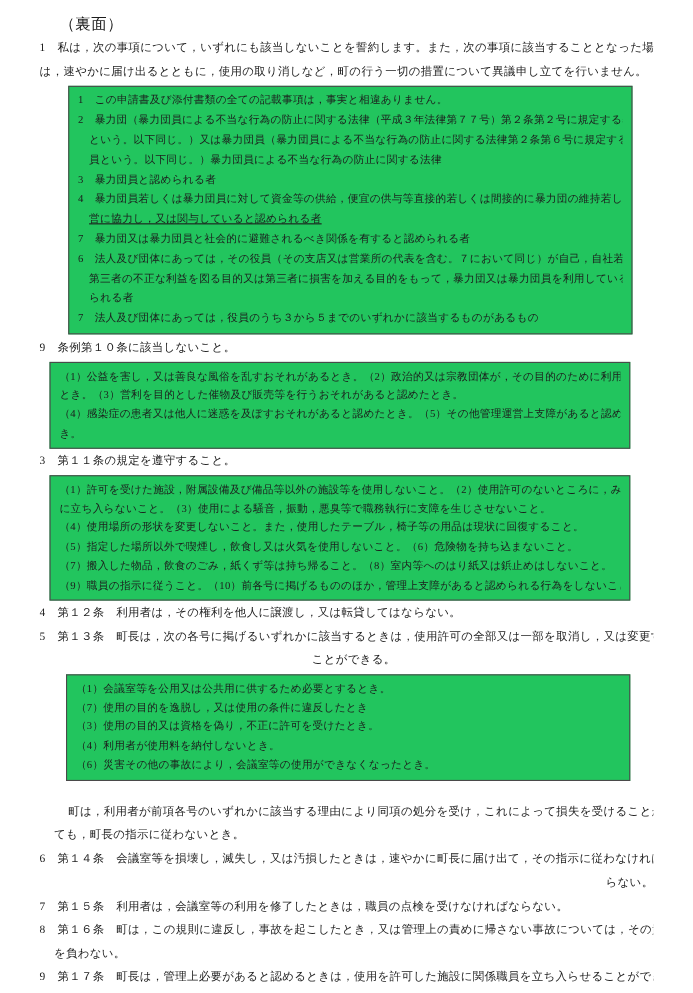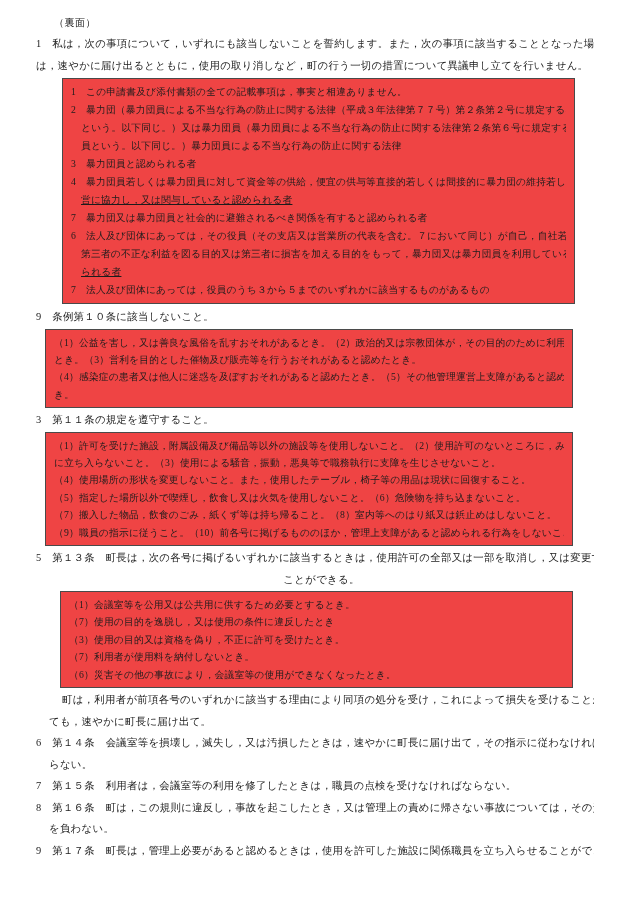--- a/index.html
+++ b/index.html
@@ -6,34 +6,34 @@
   body{
     width:630px;height:903px;overflow:hidden;background:#ffffff;color:#1c1c1c;
     font-family:"Liberation Serif","DejaVu Serif",serif;
     -webkit-font-smoothing:antialiased;
   }
   .page{
     box-sizing:border-box;width:630px;height:903px;
     padding:12px 36px 0 36px;
   }
   .side-label{
-    font-size:10px;line-height:21px;margin-left:18px;letter-spacing:0.5px;
+    font-size:14px;line-height:21px;margin-left:18px;letter-spacing:0.5px;
   }
   .para{font-size:10.4px;line-height:21.5px;letter-spacing:0.3px;}
   .para .line{white-space:nowrap;overflow:hidden;}
   .rulebox{
-    border:1px solid #4a4a4a;background:#ef4444;
+    border:1px solid #4a4a4a;background:#22c55e;
     font-size:9.7px;letter-spacing:0.25px;
     padding:4px 8px;box-sizing:border-box;
   }
   .rulebox .line{white-space:nowrap;overflow:hidden;line-height:17.4px;}
   .box1{margin:2px 19px 2px 26px;}
   .box1 .line{line-height:18px;}
   .box23{margin:1px 21px 1px 9px;}
-  .box4{margin:1px 21px 1px 24px;}
+  .box4{margin:1px 21px 18px 24px;}
 </style>
 </head>
 <body>
 
 <div class="page">
 
   <div class="side-label">（裏面）</div>
 
   <div class="para">
       <div class="line">1　私は，次の事項について，いずれにも該当しないことを誓約します。また，次の事項に該当することとなった場合に</div>
@@ -44,21 +44,21 @@
       <div class="line">1　この申請書及び添付書類の全ての記載事項は，事実と相違ありません。</div>
       <div class="line">2　暴力団（暴力団員による不当な行為の防止に関する法律（平成３年法律第７７号）第２条第２号に規定する暴力団</div>
       <div class="line" style="padding-left: 10px;">という。以下同じ。）又は暴力団員（暴力団員による不当な行為の防止に関する法律第２条第６号に規定する暴力団</div>
       <div class="line" style="padding-left: 10px;">員という。以下同じ。）暴力団員による不当な行為の防止に関する法律</div>
       <div class="line">3　暴力団員と認められる者</div>
       <div class="line">4　暴力団員若しくは暴力団員に対して資金等の供給，便宜の供与等直接的若しくは間接的に暴力団の維持若しくは運</div>
       <div class="line" style="padding-left: 10px; text-decoration: underline;">営に協力し，又は関与していると認められる者</div>
       <div class="line">7　暴力団又は暴力団員と社会的に避難されるべき関係を有すると認められる者</div>
       <div class="line">6　法人及び団体にあっては，その役員（その支店又は営業所の代表を含む。７において同じ）が自己，自社若しくは</div>
       <div class="line" style="padding-left: 10px;">第三者の不正な利益を図る目的又は第三者に損害を加える目的をもって，暴力団又は暴力団員を利用していると認め</div>
-      <div class="line" style="padding-left: 10px; text-decoration: underline;">られる者</div>
+      <div class="line" style="padding-left: 10px;">られる者</div>
       <div class="line">7　法人及び団体にあっては，役員のうち３から５までのいずれかに該当するものがあるもの</div>
     </div>
 
   <div class="para">
       <div class="line">9　条例第１０条に該当しないこと。</div>
     </div>
 
   <div class="rulebox box23">
       <div class="line">（1）公益を害し，又は善良な風俗を乱すおそれがあるとき。（2）政治的又は宗教団体が，その目的のために利用する</div>
       <div class="line">とき。（3）営利を目的とした催物及び販売等を行うおそれがあると認めたとき。</div>
@@ -72,42 +72,45 @@
 
   <div class="rulebox box23">
       <div class="line">（1）許可を受けた施設，附属設備及び備品等以外の施設等を使用しないこと。（2）使用許可のないところに，みだり</div>
       <div class="line">に立ち入らないこと。（3）使用による騒音，振動，悪臭等で職務執行に支障を生じさせないこと。</div>
       <div class="line">（4）使用場所の形状を変更しないこと。また，使用したテーブル，椅子等の用品は現状に回復すること。</div>
       <div class="line">（5）指定した場所以外で喫煙し，飲食し又は火気を使用しないこと。（6）危険物を持ち込まないこと。</div>
       <div class="line">（7）搬入した物品，飲食のごみ，紙くず等は持ち帰ること。（8）室内等へのはり紙又は鋲止めはしないこと。</div>
       <div class="line">（9）職員の指示に従うこと。（10）前各号に掲げるもののほか，管理上支障があると認められる行為をしないこと。</div>
     </div>
 
+  <div class="para">
+      <div class="line">4　第１２条　利用者は，その権利を他人に譲渡し，又は転貸してはならない。</div>
+    </div>
 
   <div class="para">
       <div class="line">5　第１３条　町長は，次の各号に掲げるいずれかに該当するときは，使用許可の全部又は一部を取消し，又は変更する</div>
       <div class="line" style="padding-left: 13px; text-align: center;">ことができる。</div>
     </div>
 
   <div class="rulebox box4">
       <div class="line">（1）会議室等を公用又は公共用に供するため必要とするとき。</div>
       <div class="line">（7）使用の目的を逸脱し，又は使用の条件に違反したとき</div>
       <div class="line">（3）使用の目的又は資格を偽り，不正に許可を受けたとき。</div>
-      <div class="line">（7）利用者が使用料を納付しないとき。</div>
+      <div class="line">（4）利用者が使用料を納付しないとき。</div>
       <div class="line">（6）災害その他の事故により，会議室等の使用ができなくなったとき。</div>
     </div>
 
   <div class="para">
       <div class="line" style="padding-left: 26px;">町は，利用者が前項各号のいずれかに該当する理由により同項の処分を受け，これによって損失を受けることがあっ</div>
-      <div class="line" style="padding-left: 13px;">ても，速やかに町長に届け出て。</div>
+      <div class="line" style="padding-left: 13px;">ても，町長の指示に従わないとき。</div>
     </div>
 
   <div class="para">
       <div class="line">6　第１４条　会議室等を損壊し，滅失し，又は汚損したときは，速やかに町長に届け出て，その指示に従わなければな</div>
-      <div class="line" style="padding-left: 13px;">らない。</div>
+      <div class="line" style="padding-left: 13px; text-align: right;">らない。</div>
     </div>
 
   <div class="para">
       <div class="line">7　第１５条　利用者は，会議室等の利用を修了したときは，職員の点検を受けなければならない。</div>
     </div>
 
   <div class="para">
       <div class="line">8　第１６条　町は，この規則に違反し，事故を起こしたとき，又は管理上の責めに帰さない事故については，その責め</div>
       <div class="line" style="padding-left: 13px;">を負わない。</div>
     </div>

